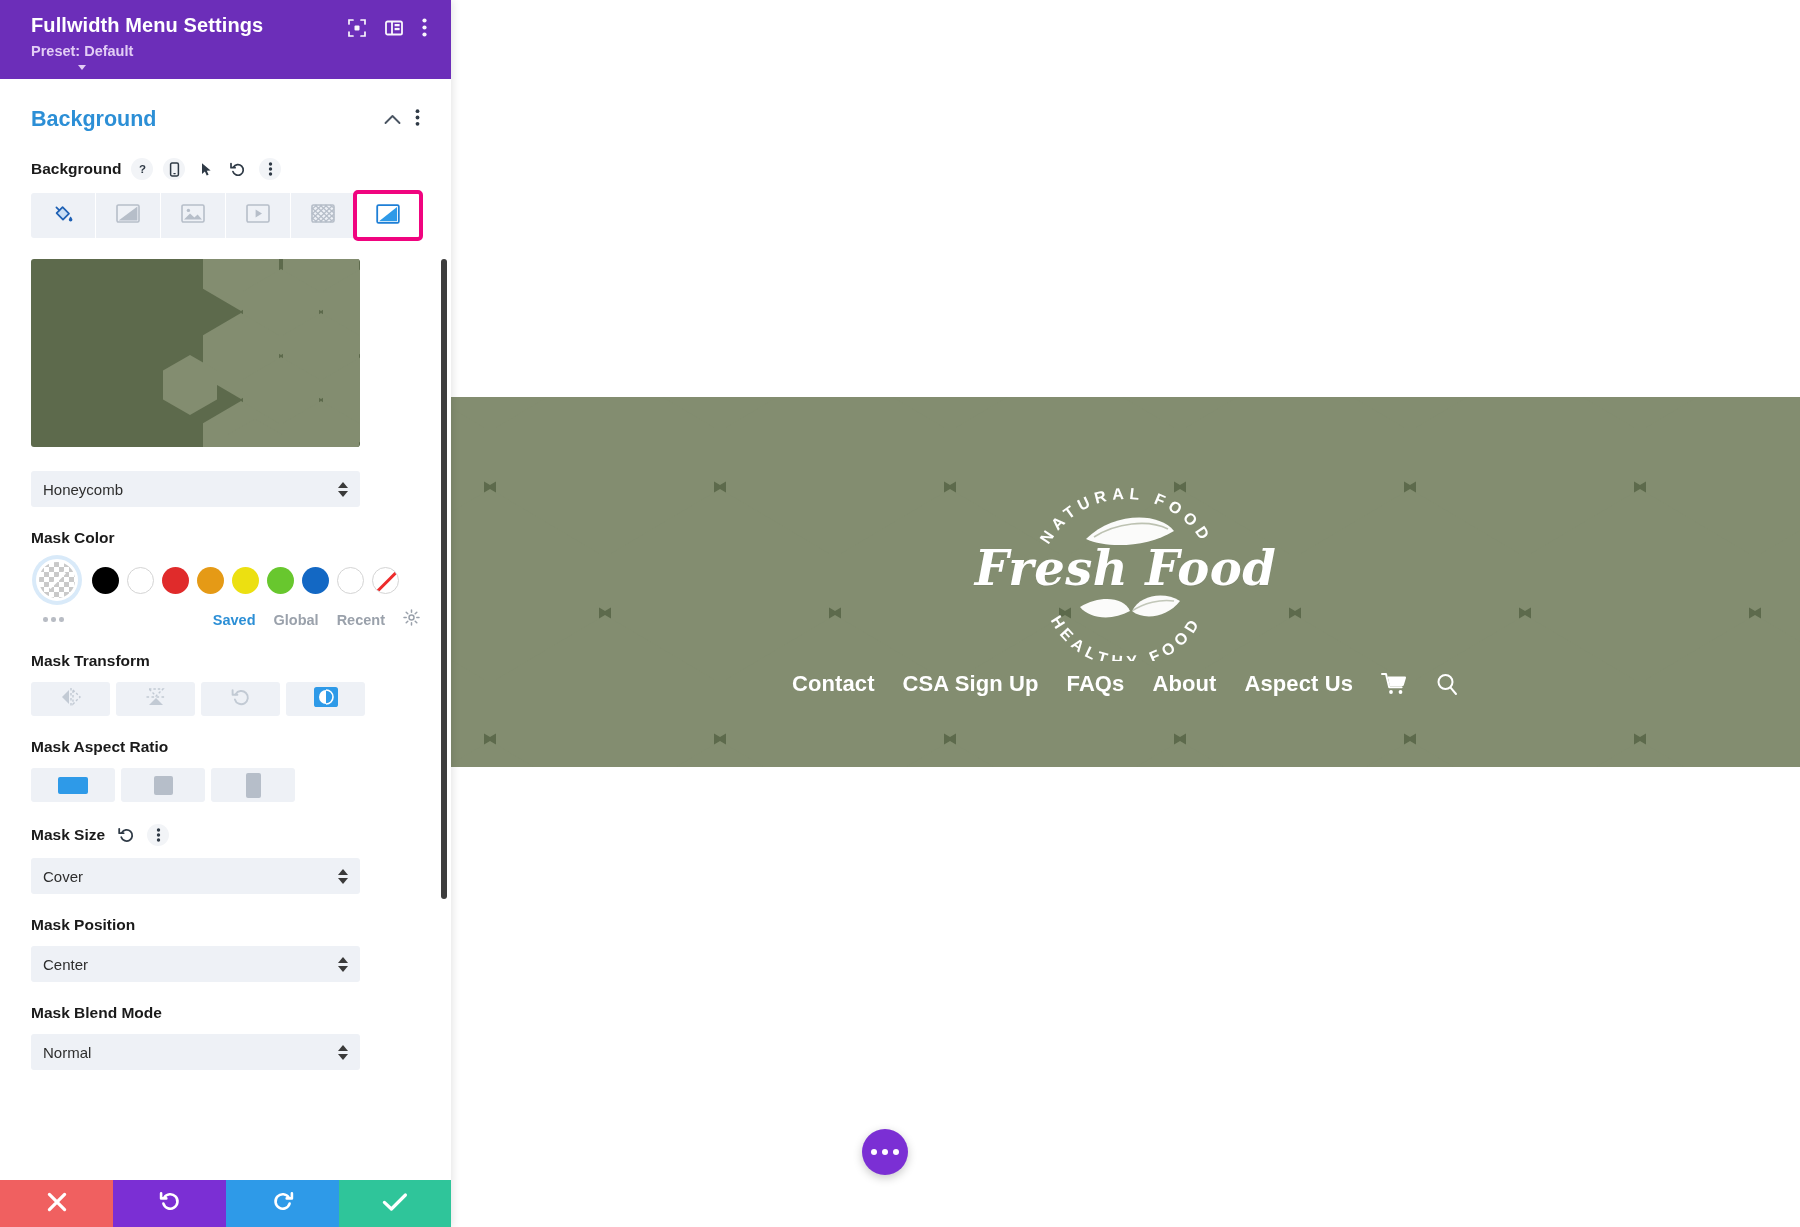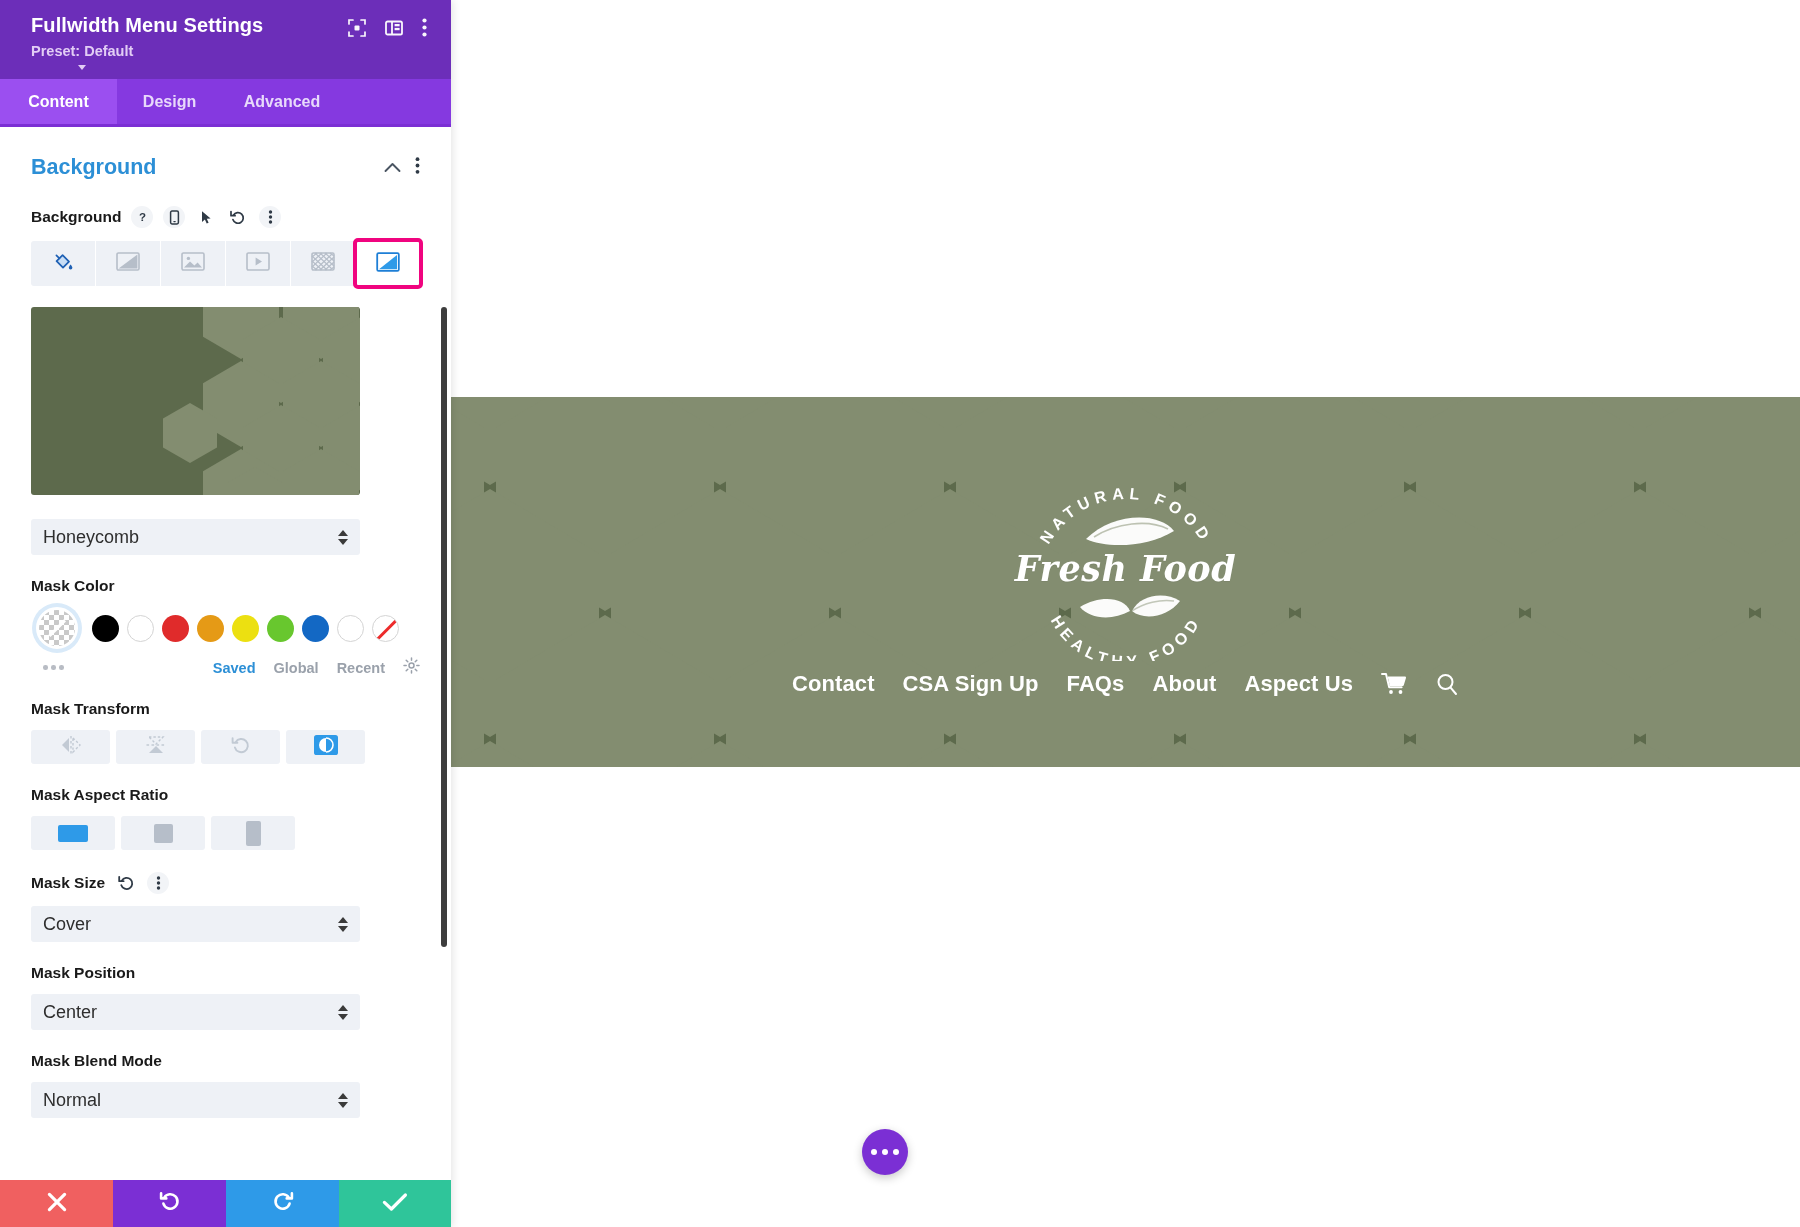--- a/index.html
+++ b/index.html
@@ -50,21 +50,21 @@
     display: flex; flex-direction: column;
     align-items: center; justify-content: center;
     margin-bottom: 10px;
   }
   .logo svg { position: absolute; left: 0; top: 0; }
   .logo-script {
     position: relative;
     font-family: "DejaVu Serif", serif;
     font-style: italic;
     font-weight: 700;
-    font-size: 35px;
+    font-size: 48px;
     color: #ffffff;
     letter-spacing: 0.5px;
     line-height: 1;
     text-shadow: 0 1px 0 rgba(0,0,0,.05);
     white-space: nowrap;
     z-index: 3;
   }
   
   .nav {
     position: relative; z-index: 4;
@@ -215,21 +215,21 @@
     border-radius: 9px;
   }
 
   
   .select {
     width: 329px; height: 36px;
     background: #eef1f6;
     border-radius: 3px;
     display: flex; align-items: center;
     padding: 0 12px;
-    font-size: 18px; color: #2e2e2e;
+    font-size: 15px; color: #2e2e2e;
     cursor: pointer; position: relative;
   }
   .select .val { flex: 1; }
   .spin { display: flex; flex-direction: column; gap: 3px; align-items: center; }
   .spin .up, .spin .dn { width: 0; height: 0; border-left: 5px solid transparent; border-right: 5px solid transparent; }
   .spin .up { border-bottom: 6px solid #3a3a3a; }
   .spin .dn { border-top: 6px solid #3a3a3a; }
 
   .lbl {
     font-size: 15.5px; color: #1a1a1a; font-weight: 600;
@@ -450,25 +450,20 @@
             </svg>
           </span>
         </div>
       </div>
       <div class="preset">
         <span>Preset: Default</span>
         <span class="caret-dn"></span>
       </div>
     </div>
 
-    <div class="tabs">
-      <div class="tab t0 active">Content</div>
-      <div class="tab t1">Design</div>
-      <div class="tab t2">Advanced</div>
-    </div>
 
     <div class="panel-body">
       <div class="scroll-track"></div>
 
       <div class="section">
 
         <div class="section-head">
           <div class="section-title">Background</div>
           <div class="section-head-icons">
             <span>

